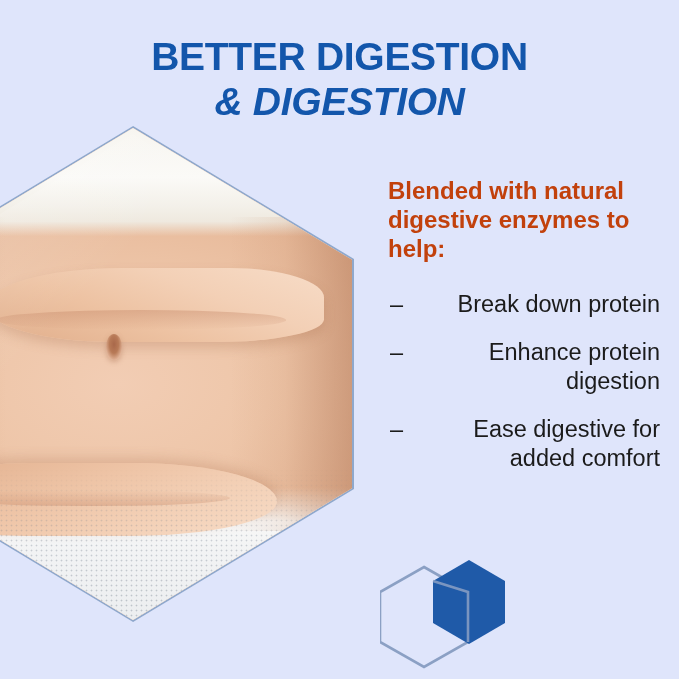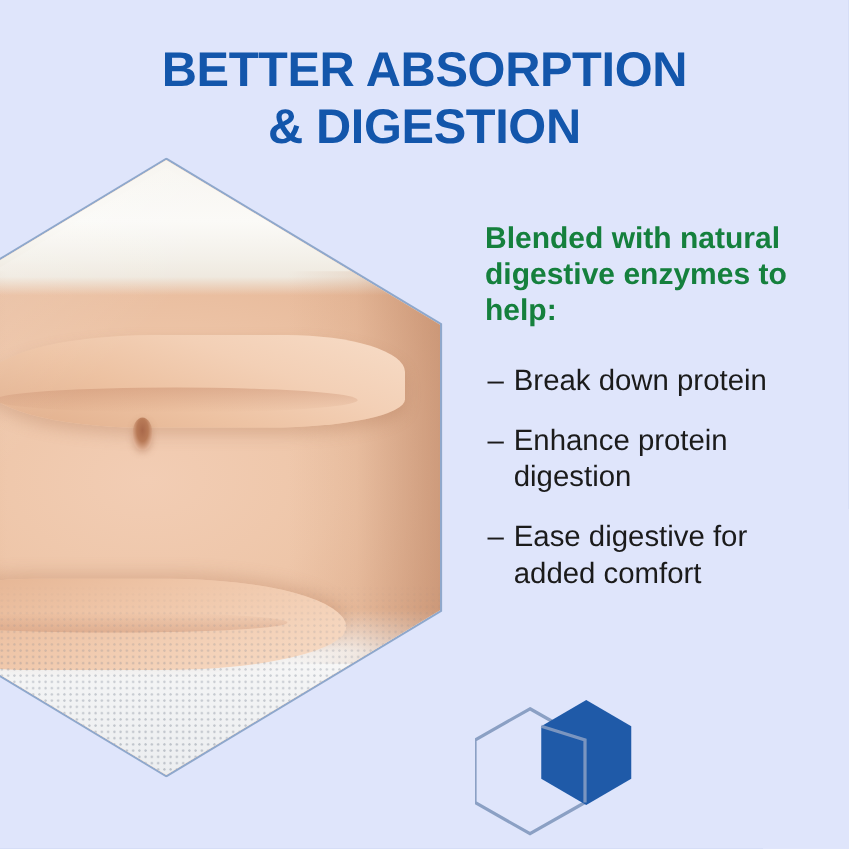--- a/index.html
+++ b/index.html
@@ -26,21 +26,21 @@
     top: 34px;
     left: 0;
     width: 679px;
     text-align: center;
     color: #1356ab;
     font-weight: bold;
     font-size: 39px;
     line-height: 45px;
     letter-spacing: -0.3px;
   }
-  .heading .line2 { display: block; }
+  .heading .line2 { display: block; font-style: italic; }
 
   
   .hex-photo-wrap {
     position: absolute;
     left: -118px;
     top: 126px;
     width: 472px;
     height: 496px;
   }
   .hex-photo-outer {
@@ -161,21 +161,21 @@
       linear-gradient(135deg, rgba(255,255,255,0.30) 0%, rgba(255,255,255,0) 38%);
     pointer-events: none;
   }
 
   
   .intro {
     position: absolute;
     left: 388px;
     top: 176px;
     width: 268px;
-    color: #15803d;
+    color: #c2410c;
     font-weight: bold;
     font-size: 24px;
     line-height: 29px;
   }
   .bullets {
     position: absolute;
     left: 390px;
     top: 290px;
     width: 270px;
   }
@@ -186,39 +186,40 @@
     color: #1b1b1b;
     margin-bottom: 19px;
   }
   .bullet .dash {
     flex: 0 0 auto;
     width: 21px;
     color: #1b1b1b;
   }
   .bullet .btext {
     flex: 1 1 auto;
+    text-align: right;
   }
 
   
   .hex-logo {
     position: absolute;
     left: 380px;
     top: 545px;
     width: 210px;
     height: 134px;
   }
   .hex-logo svg { display: block; }
 </style>
 </head>
 <body>
 
 <div class="canvas">
 
   <div class="heading">
-    <span>BETTER ABSORPTION</span>
+    <span>BETTER DIGESTION</span>
     <span class="line2">&amp; DIGESTION</span>
   </div>
 
   <div class="hex-photo-wrap">
     <div class="hex-photo-outer">
       <div class="hex-photo-inner">
         <div class="photo"></div>
         <div class="photo-shade-l"></div>
         <div class="photo-shade-r"></div>
         <div class="hand-top"></div>

